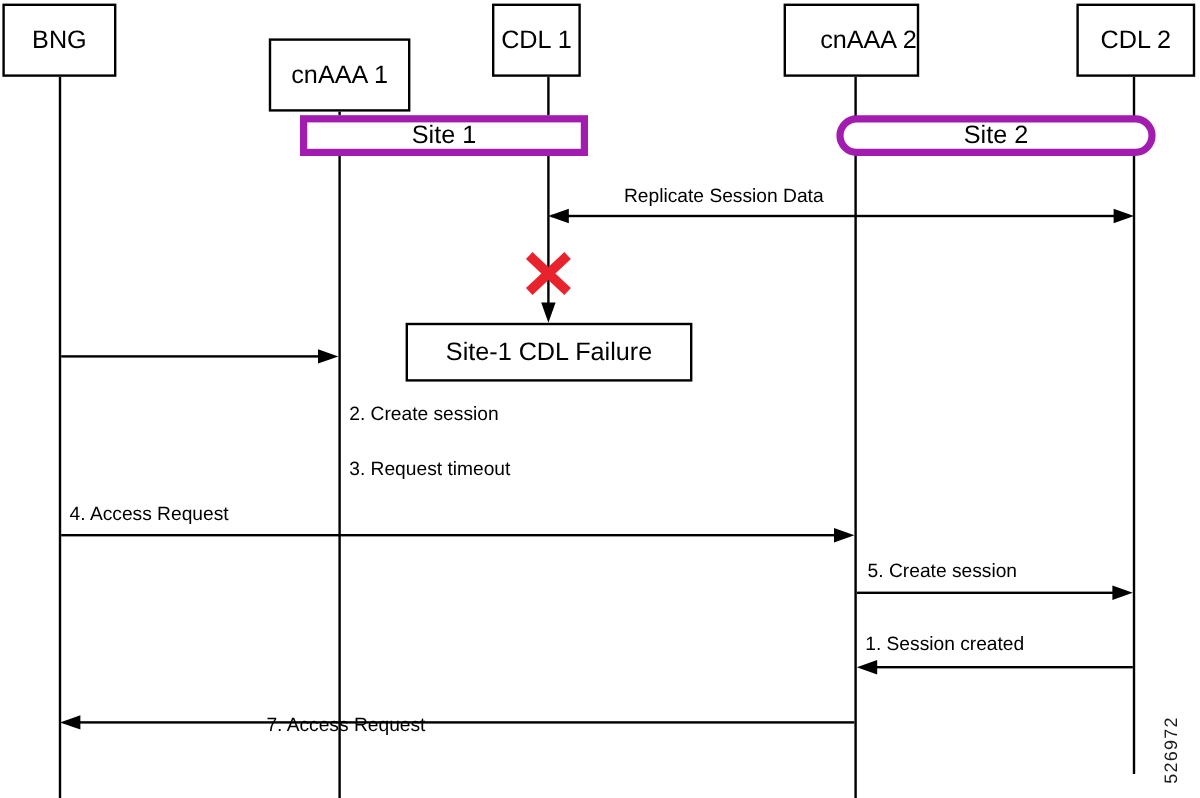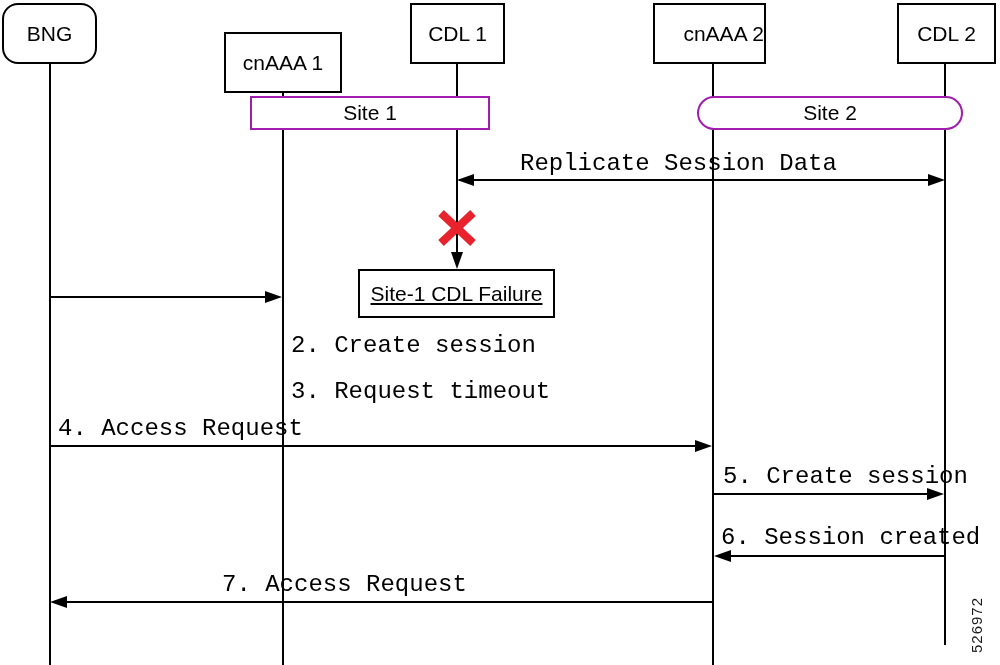--- a/index.html
+++ b/index.html
@@ -24,21 +24,21 @@
     align-items: center;
     justify-content: center;
     font-size: 21px;
     z-index: 5;
   }
   
   .site-box {
     position: absolute;
     top: 96px;
     height: 34px;
-    border: 2px solid #a21caf;
+    border: 6px solid #a21caf;
     background: #fff;
     box-sizing: border-box;
     display: flex;
     align-items: center;
     justify-content: center;
     font-size: 21px;
     z-index: 3;
   }
   .lifeline {
     position: absolute;
@@ -71,25 +71,24 @@
   .arrow-down {
     position: absolute;
     width: 0; height: 0;
     border-left: 6px solid transparent;
     border-right: 6px solid transparent;
     border-top: 17px solid #000;
     z-index: 2;
   }
   .msg-label {
     position: absolute;
-    font-size: 24px;
+    font-size: 16px;
     white-space: nowrap;
     z-index: 4;
     line-height: 23px;
-    font-family: Liberation Mono, monospace;
   }
   .note-box {
     position: absolute;
     border: 2px solid #000;
     background: #fff;
     box-sizing: border-box;
     display: flex;
     align-items: center;
     justify-content: center;
     font-size: 21px;
@@ -120,27 +119,27 @@
 <body>
 
 <div class="canvas">
 
   <div class="lifeline" style="left:49px;  top:64px; height:601px;"></div>
   <div class="lifeline" style="left:282px; top:64px; height:601px;"></div>
   <div class="lifeline" style="left:456px; top:64px; height:190px;"></div>
   <div class="lifeline" style="left:712px; top:64px; height:601px;"></div>
   <div class="lifeline" style="left:944px; top:64px; height:581px;"></div>
 
-  <div class="actor-box" style="left:2px;   width:95px;border-radius:16px;">
+  <div class="actor-box" style="left:2px;   width:95px;">
     <span>BNG</span>
   </div>
   <div class="actor-box" style="left:224px; width:118px;margin-top:29px;">
     <span>cnAAA 1</span>
   </div>
-  <div class="actor-box" style="left:410px; width:95px;">
+  <div class="actor-box" style="left:410px; width:74px;">
     <span>CDL 1</span>
   </div>
   <div class="actor-box" style="left:653px; width:113px;justify-content:flex-end;">
     <span>cnAAA 2</span>
   </div>
   <div class="actor-box" style="left:897px; width:99px;">
     <span>CDL 2</span>
   </div>
 
   <div class="site-box" style="left:250px; width:240px;">
@@ -155,41 +154,41 @@
   <div class="arrow-left" style="left:457px; top:174px;"></div>
   <div class="arrow-right" style="left:928px; top:174px;"></div>
 
   <svg class="fail-x" width="42" height="38" viewBox="0 0 42 38" aria-hidden="true">
     <line x1="5" y1="4" x2="37" y2="34" stroke="#e8232e" stroke-width="8"></line>
     <line x1="37" y1="4" x2="5" y2="34" stroke="#e8232e" stroke-width="8"></line>
   </svg>
 
   <div class="arrow-down" style="left:451px; top:252px;"></div>
 
-  <div class="note-box" style="left:358px; top:269px; width:197px; height:49px;text-decoration:underline;">
+  <div class="note-box" style="left:338px; top:269px; width:239px; height:49px;">
     <span>Site-1 CDL Failure</span>
   </div>
 
   <div class="hline" style="left:51px; top:296px; width:216px;"></div>
   <div class="arrow-right" style="left:265px; top:291px;"></div>
 
   <div class="msg-label" style="left:291px; top:334px;">2. Create session</div>
   <div class="msg-label" style="left:291px; top:380px;">3. Request timeout</div>
 
   <div class="msg-label" style="left:58px; top:417px;">4. Access Request</div>
   <div class="hline" style="left:51px; top:445px; width:646px;"></div>
   <div class="arrow-right" style="left:695px; top:440px;"></div>
 
   <div class="msg-label" style="left:723px; top:465px;">5. Create session</div>
   <div class="hline" style="left:714px; top:493px; width:215px;"></div>
   <div class="arrow-right" style="left:927px; top:488px;"></div>
 
-  <div class="msg-label" style="left:721px; top:526px;">6. Session created</div>
+  <div class="msg-label" style="left:721px; top:526px;">1. Session created</div>
   <div class="hline" style="left:730px; top:555px; width:214px;"></div>
   <div class="arrow-left" style="left:714px; top:550px;"></div>
 
-  <div class="msg-label" style="left:222px; top:573px;text-align:right;">7. Access Request</div>
+  <div class="msg-label" style="left:222px; top:593px;text-align:right;">7. Access Request</div>
   <div class="hline" style="left:66px; top:601px; width:646px;"></div>
   <div class="arrow-left" style="left:50px; top:596px;"></div>
 
   <div class="figure-id">526972</div>
 
 </div>
 
 </body></html>

